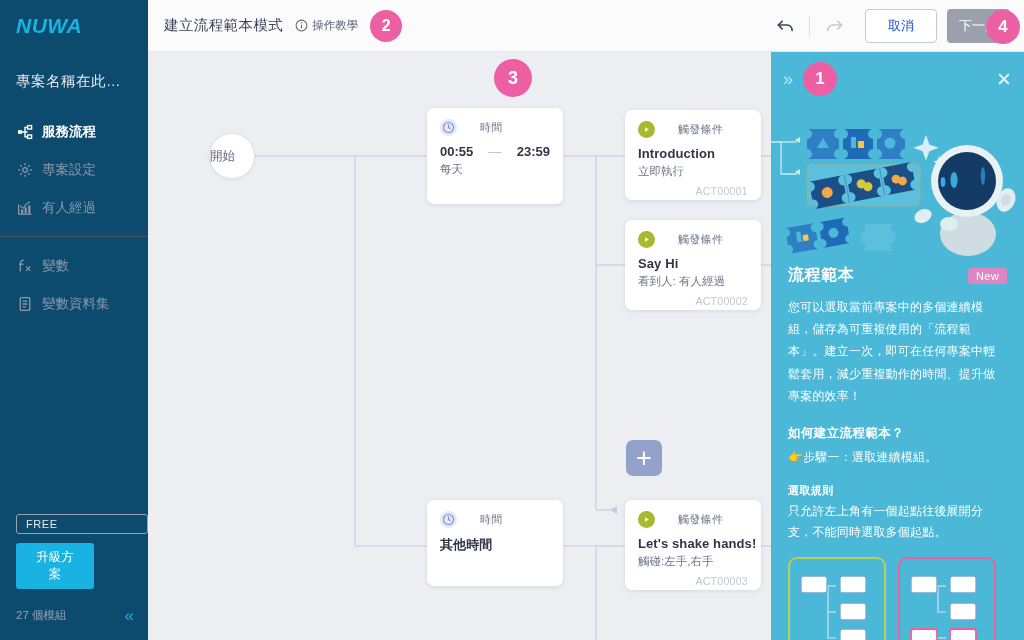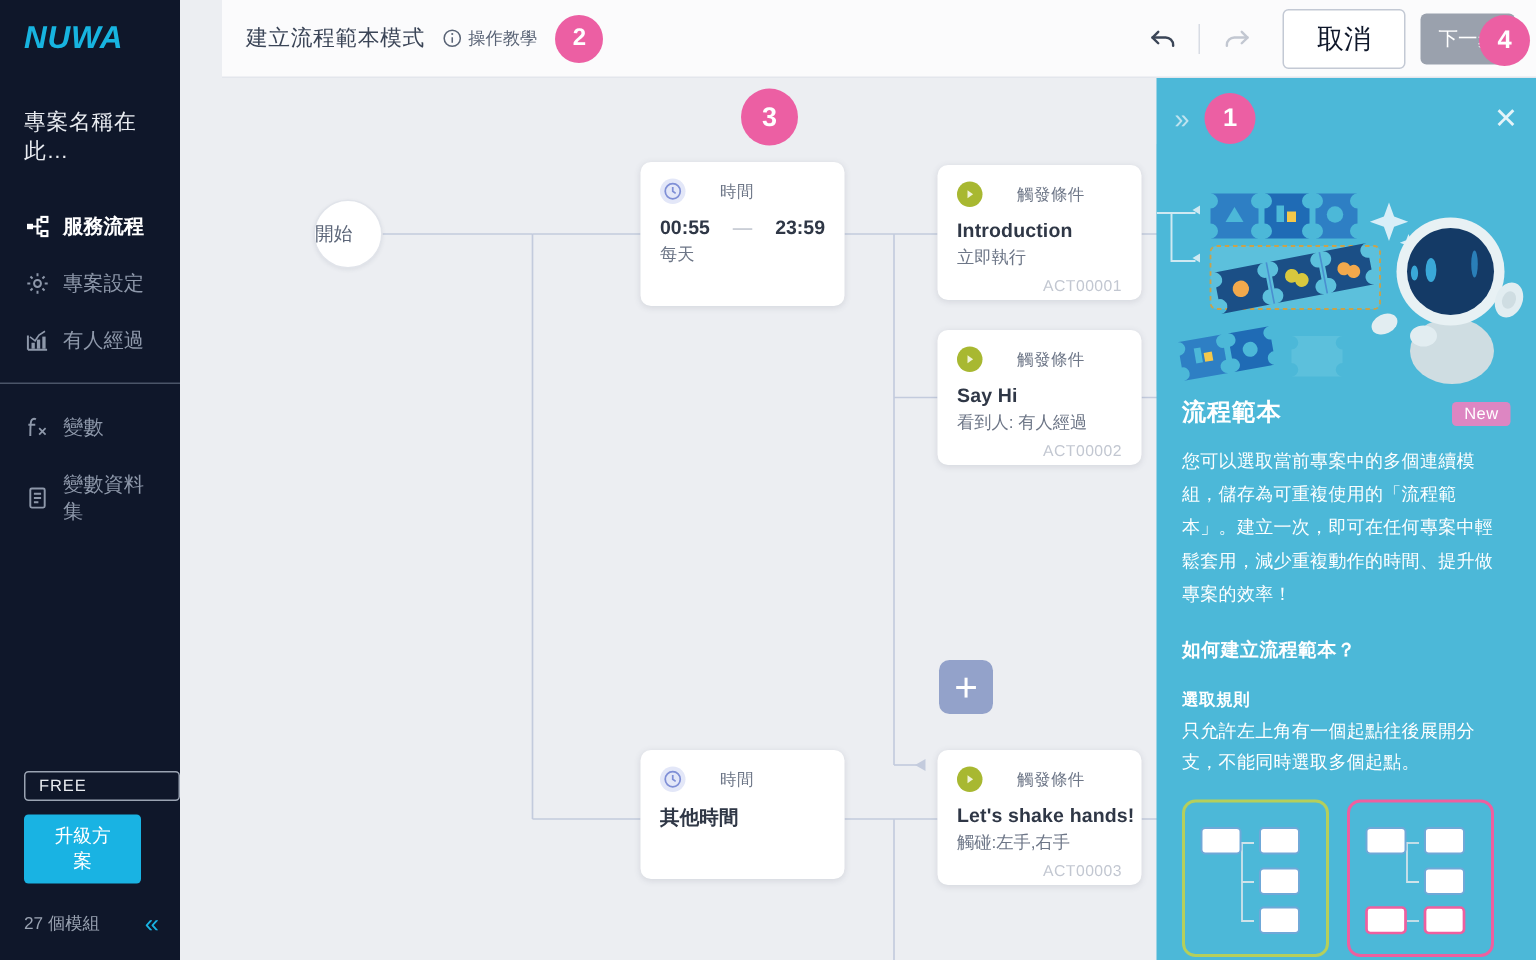--- a/index.html
+++ b/index.html
@@ -5,22 +5,22 @@
   * { box-sizing: border-box; margin: 0; padding: 0; }
   html, body {
     width: 1024px; height: 640px;
     font-family: "Liberation Sans", "DejaVu Sans", sans-serif;
     overflow: hidden; background: #eceef2;
   }
   #app { position: relative; width: 1024px; height: 640px; }
 
   
   #sidebar {
-    position: absolute; left: 0; top: 0; width: 120px; height: 640px;
-    background: #0f172a; color: #fff; display: flex; flex-direction: column;
+    position: absolute; left: 0; top: 0; width: 148px; height: 640px;
+    background: #0c4a6e; color: #fff; display: flex; flex-direction: column;
   }
   .logo-box { height: 52px; display: flex; align-items: center; padding-left: 16px; }
   .logo-text { font-size: 21px; font-weight: 700; color: #17b4e0; letter-spacing: .5px; font-style: italic; }
   .proj-name { padding: 20px 14px 18px 16px; font-size: 14.5px; color: #e9ecf1; letter-spacing: .5px; }
   .nav-group { padding-top: 4px; }
   .nav-item {
     display: flex; align-items: center; gap: 9px;
     padding: 10px 14px 10px 16px; font-size: 13.5px; color: #8e98aa; cursor: pointer;
   }
   .nav-item.active { color: #ffffff; font-weight: 600; }
@@ -52,21 +52,21 @@
   .tb-help { display: flex; align-items: center; gap: 4px; margin-left: 12px; font-size: 11.5px; color: #5a6476; cursor: pointer; }
   .tb-help svg { display:block; }
   .badge-pink {
     width: 32px; height: 32px; border-radius: 50%; background: #ec5fa3; color: #fff;
     font-size: 16px; font-weight: 700; display: flex; align-items: center; justify-content: center;
   }
   .tb-spacer { flex: 1; }
   .icon-btn { width: 30px; height: 30px; display:flex; align-items:center; justify-content:center; cursor:pointer; }
   .vdiv { width: 1px; height: 20px; background: #d8dce4; margin: 0 9px; }
   .btn-outline {
-    border: 1px solid #c3c9d4; background: #fff; color: #0f172a; font-size: 18px;
+    border: 1px solid #c3c9d4; background: #fff; color: #1d4ed8; font-size: 13px;
     padding: 7px 22px; border-radius: 4px; cursor: pointer; margin-left: 16px;
   }
   .btn-solid {
     background: #9aa1ad; color: #fff; font-size: 13px; border: none;
     padding: 8px 12px; border-radius: 4px; cursor: pointer; margin-left: 10px;
   }
 
   
   #canvas {
     position: absolute; left: 148px; top: 52px; width: 876px; height: 588px;
@@ -480,20 +480,21 @@
       <ellipse cx="152" cy="120" rx="9" ry="6.5" fill="#e2edf1" transform="rotate(-25 152 120)"></ellipse>
     </svg>
 
     <div class="panel-body">
       <div class="panel-h">
         <h2>流程範本</h2>
         <span class="new-tag">New</span>
       </div>
       <p class="panel-p">您可以選取當前專案中的多個連續模組，儲存為可重複使用的「流程範本」。建立一次，即可在任何專案中輕鬆套用，減少重複動作的時間、提升做專案的效率！</p>
       <div class="panel-sub">如何建立流程範本？</div>
+      <div class="panel-step">👉步驟一：選取連續模組。</div>
       <div class="panel-sub2">選取規則</div>
       <div class="panel-rule">只允許左上角有一個起點往後展開分支，不能同時選取多個起點。</div>
 
       <div class="examples">
         <div class="ex-box ex-ok">
           <svg class="ex-svg" width="76" height="78" viewBox="0 0 76 78" fill="none">
             <g stroke="#cfe3ea" stroke-width="1.2">
               <path d="M18 14h10v52H36"></path>
                 <path d="M28 14H36"></path>
                 <path d="M28 40H36"></path>

